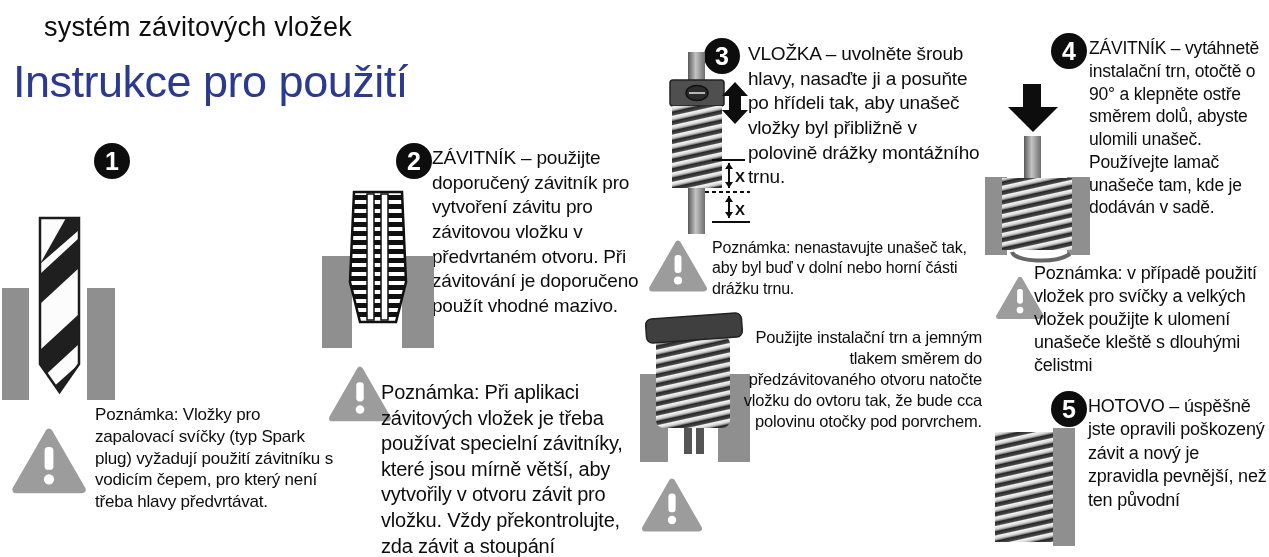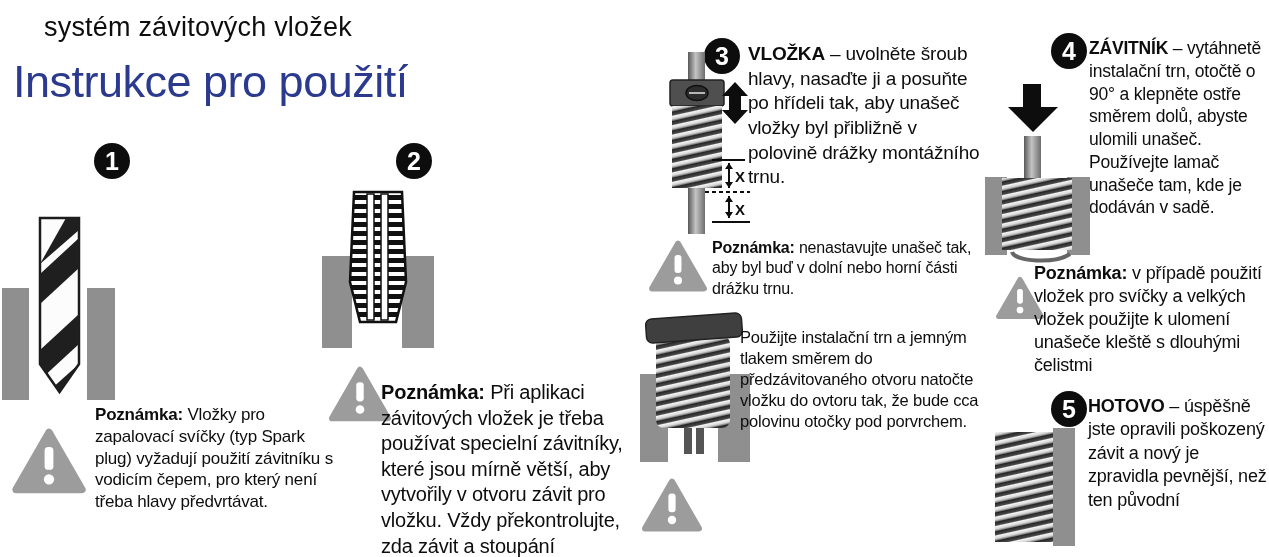--- a/index.html
+++ b/index.html
@@ -4,21 +4,21 @@
 <style>
   html,body{margin:0;padding:0;background:#fff;}
   .canvas{position:relative;width:1269px;height:557px;background:#ffffff;overflow:hidden;
           font-family:"Liberation Sans",sans-serif;color:#0d0d0d;}
   .abs{position:absolute;}
   .kicker{left:44px;top:12px;font-size:27px;letter-spacing:.2px;color:#0d0d0d;}
   .title{left:13px;top:56px;font-size:45px;color:#2b3a8e;letter-spacing:-.5px;}
   .badge{width:36px;height:36px;border-radius:50%;background:#0d0d0d;color:#fff;
          font-weight:bold;font-size:25px;display:flex;align-items:center;justify-content:center;}
   .step-text{line-height:1.3;letter-spacing:-.2px;}
-  .b{font-weight:bold;}
+  .b{font-weight:normal;}
   .note{line-height:1.28;letter-spacing:-.2px;}
   svg{display:block;}
 </style>
 </head>
 <body>
 
 <div class="canvas">
 
   <div class="abs title">Instrukce pro použití</div>
   <div class="abs kicker">systém závitových vložek</div>
@@ -49,20 +49,24 @@
     <rect x="44" y="26" width="12" height="31" rx="5" fill="#fff"></rect>
     <circle cx="50" cy="70" r="7" fill="#fff"></circle>
   </svg>
   <div class="abs note" style="left:95px;top:404px;width:242px;font-size:17px;">
     <span class="b">Poznámka:</span>
     <span>Vložky pro zapalovací svíčky (typ Spark plug) vyžadují použití závitníku s vodicím čepem, pro který není třeba hlavy předvrtávat.</span>
   </div>
 
   <div class="abs badge" style="left:396px;top:143px;">
     <span>2</span>
+  </div>
+  <div class="abs step-text" style="left:432px;top:146px;width:218px;font-size:19px;">
+    <span class="b">ZÁVITNÍK</span>
+    <span>– použijte doporučený závitník pro vytvoření závitu pro závitovou vložku v předvrtaném otvoru. Při závitování je doporučeno použít vhodné mazivo.</span>
   </div>
 
   <svg class="abs" style="left:322px;top:186px;" width="112" height="178" viewBox="0 0 112 178">
     <defs>
       <linearGradient id="tapg" gradientUnits="userSpaceOnUse" x1="0" y1="0" x2="0" y2="9" spreadMethod="repeat">
         <stop offset="0" stop-color="#101010"></stop>
           <stop offset="0.5" stop-color="#101010"></stop>
         <stop offset="0.56" stop-color="#ffffff"></stop>
           <stop offset="1" stop-color="#ffffff"></stop>
       </linearGradient>
@@ -154,21 +158,21 @@
     <rect x="0" y="62" width="28" height="88" fill="#8f8f8f"></rect>
     <rect x="78" y="62" width="32" height="88" fill="#8f8f8f"></rect>
     <path d="M30 62 l4 6 l-4 6 l4 6 l-4 6 l4 6 l-4 6 l4 6 l-4 6" fill="none" stroke="#8a8a8a" stroke-width="1.5"></path>
     <path d="M76 62 l-4 6 l4 6 l-4 6 l4 6 l-4 6 l4 6 l-4 6 l4 6" fill="none" stroke="#8a8a8a" stroke-width="1.5"></path>
     <rect x="44" y="110" width="8" height="32" fill="#555"></rect>
     <rect x="56" y="110" width="8" height="32" fill="#555"></rect>
     <rect x="16" y="24" width="74" height="92" rx="8" fill="url(#coil2)"></rect>
     <rect x="6" y="4" width="96" height="24" rx="6" fill="#3f3f3f" stroke="#222" stroke-width="1.5" transform="rotate(-4 54 16)"></rect>
   </svg>
 
-  <div class="abs note" style="left:740px;top:327px;width:242px;font-size:16.5px;">
+  <div class="abs note" style="left:740px;top:327px;width:242px;font-size:16.5px;text-align:right;">
     <span>Použijte instalační trn a jemným tlakem směrem do předzávitovaného otvoru natočte vložku do ovtoru tak, že bude cca polovinu otočky pod porvrchem.</span>
   </div>
 
   <svg class="abs" style="left:642px;top:478px;" width="60" height="54" viewBox="0 0 100 90">
     <path d="M50 6 L95 84 L5 84 Z" fill="#9c9c9c" stroke="#9c9c9c" stroke-width="10" stroke-linejoin="round"></path>
     <rect x="44" y="26" width="12" height="31" rx="5" fill="#fff"></rect>
     <circle cx="50" cy="70" r="7" fill="#fff"></circle>
   </svg>
 
   <div class="abs badge" style="left:1051px;top:33px;">

